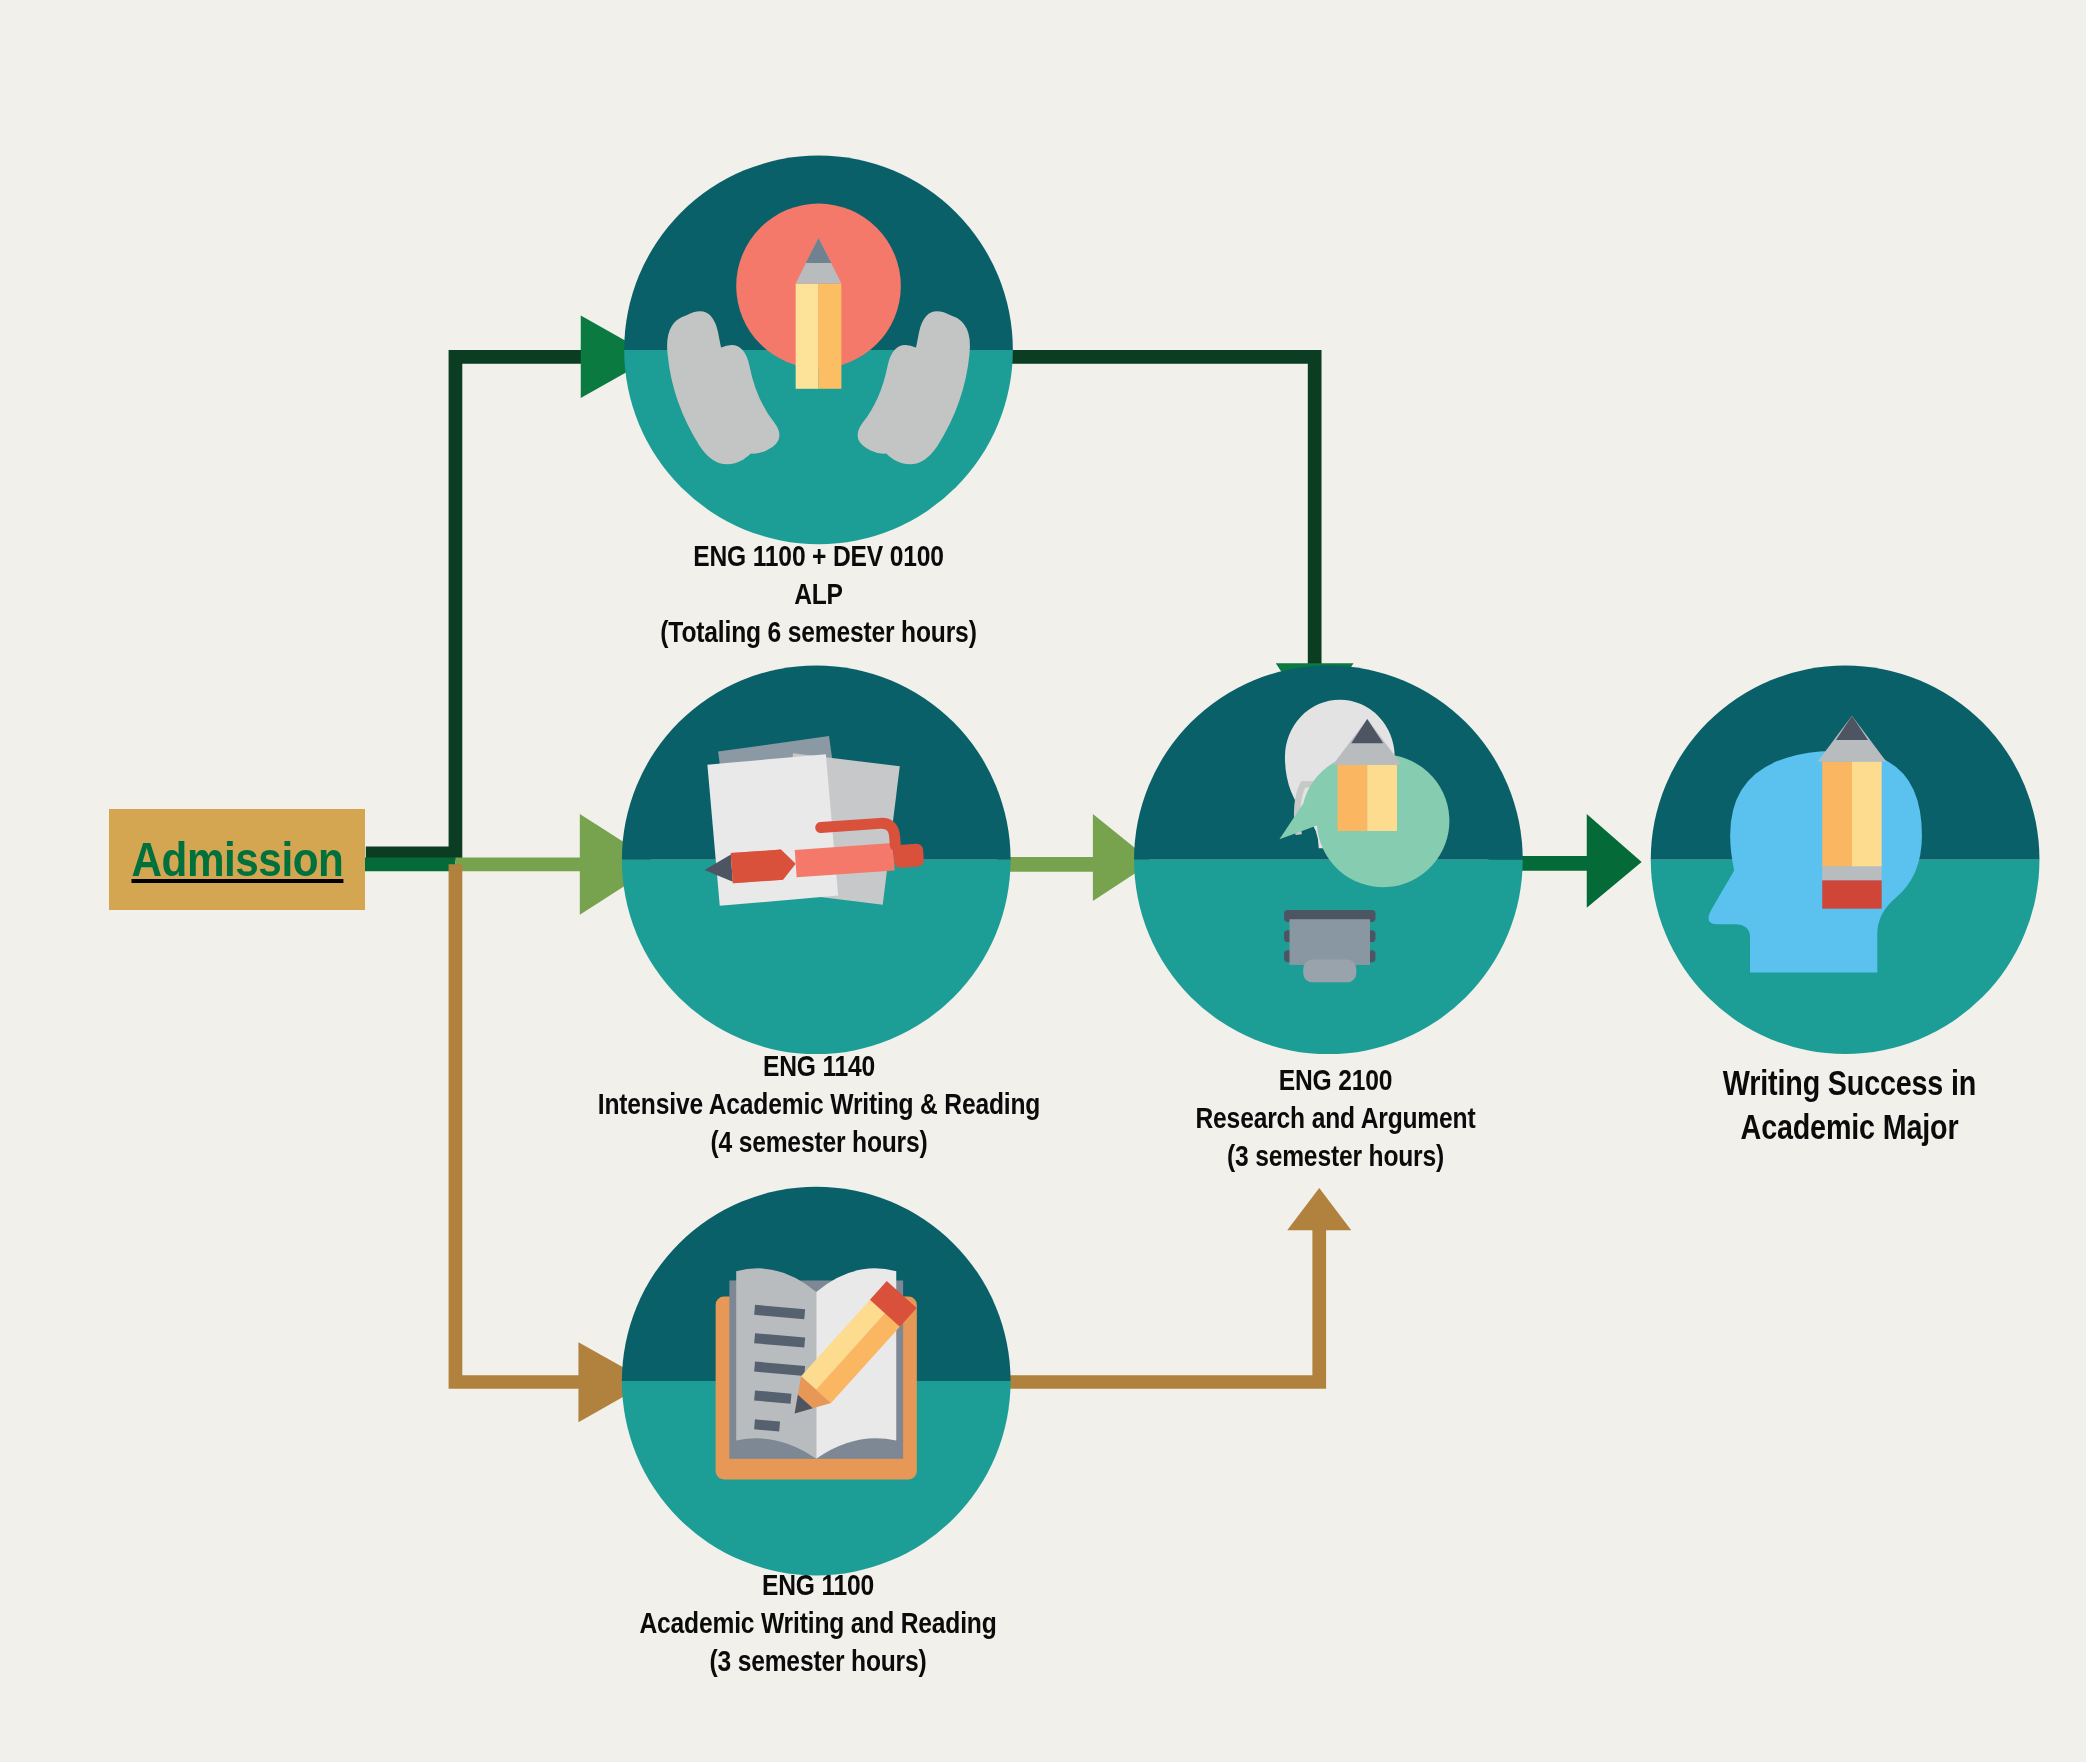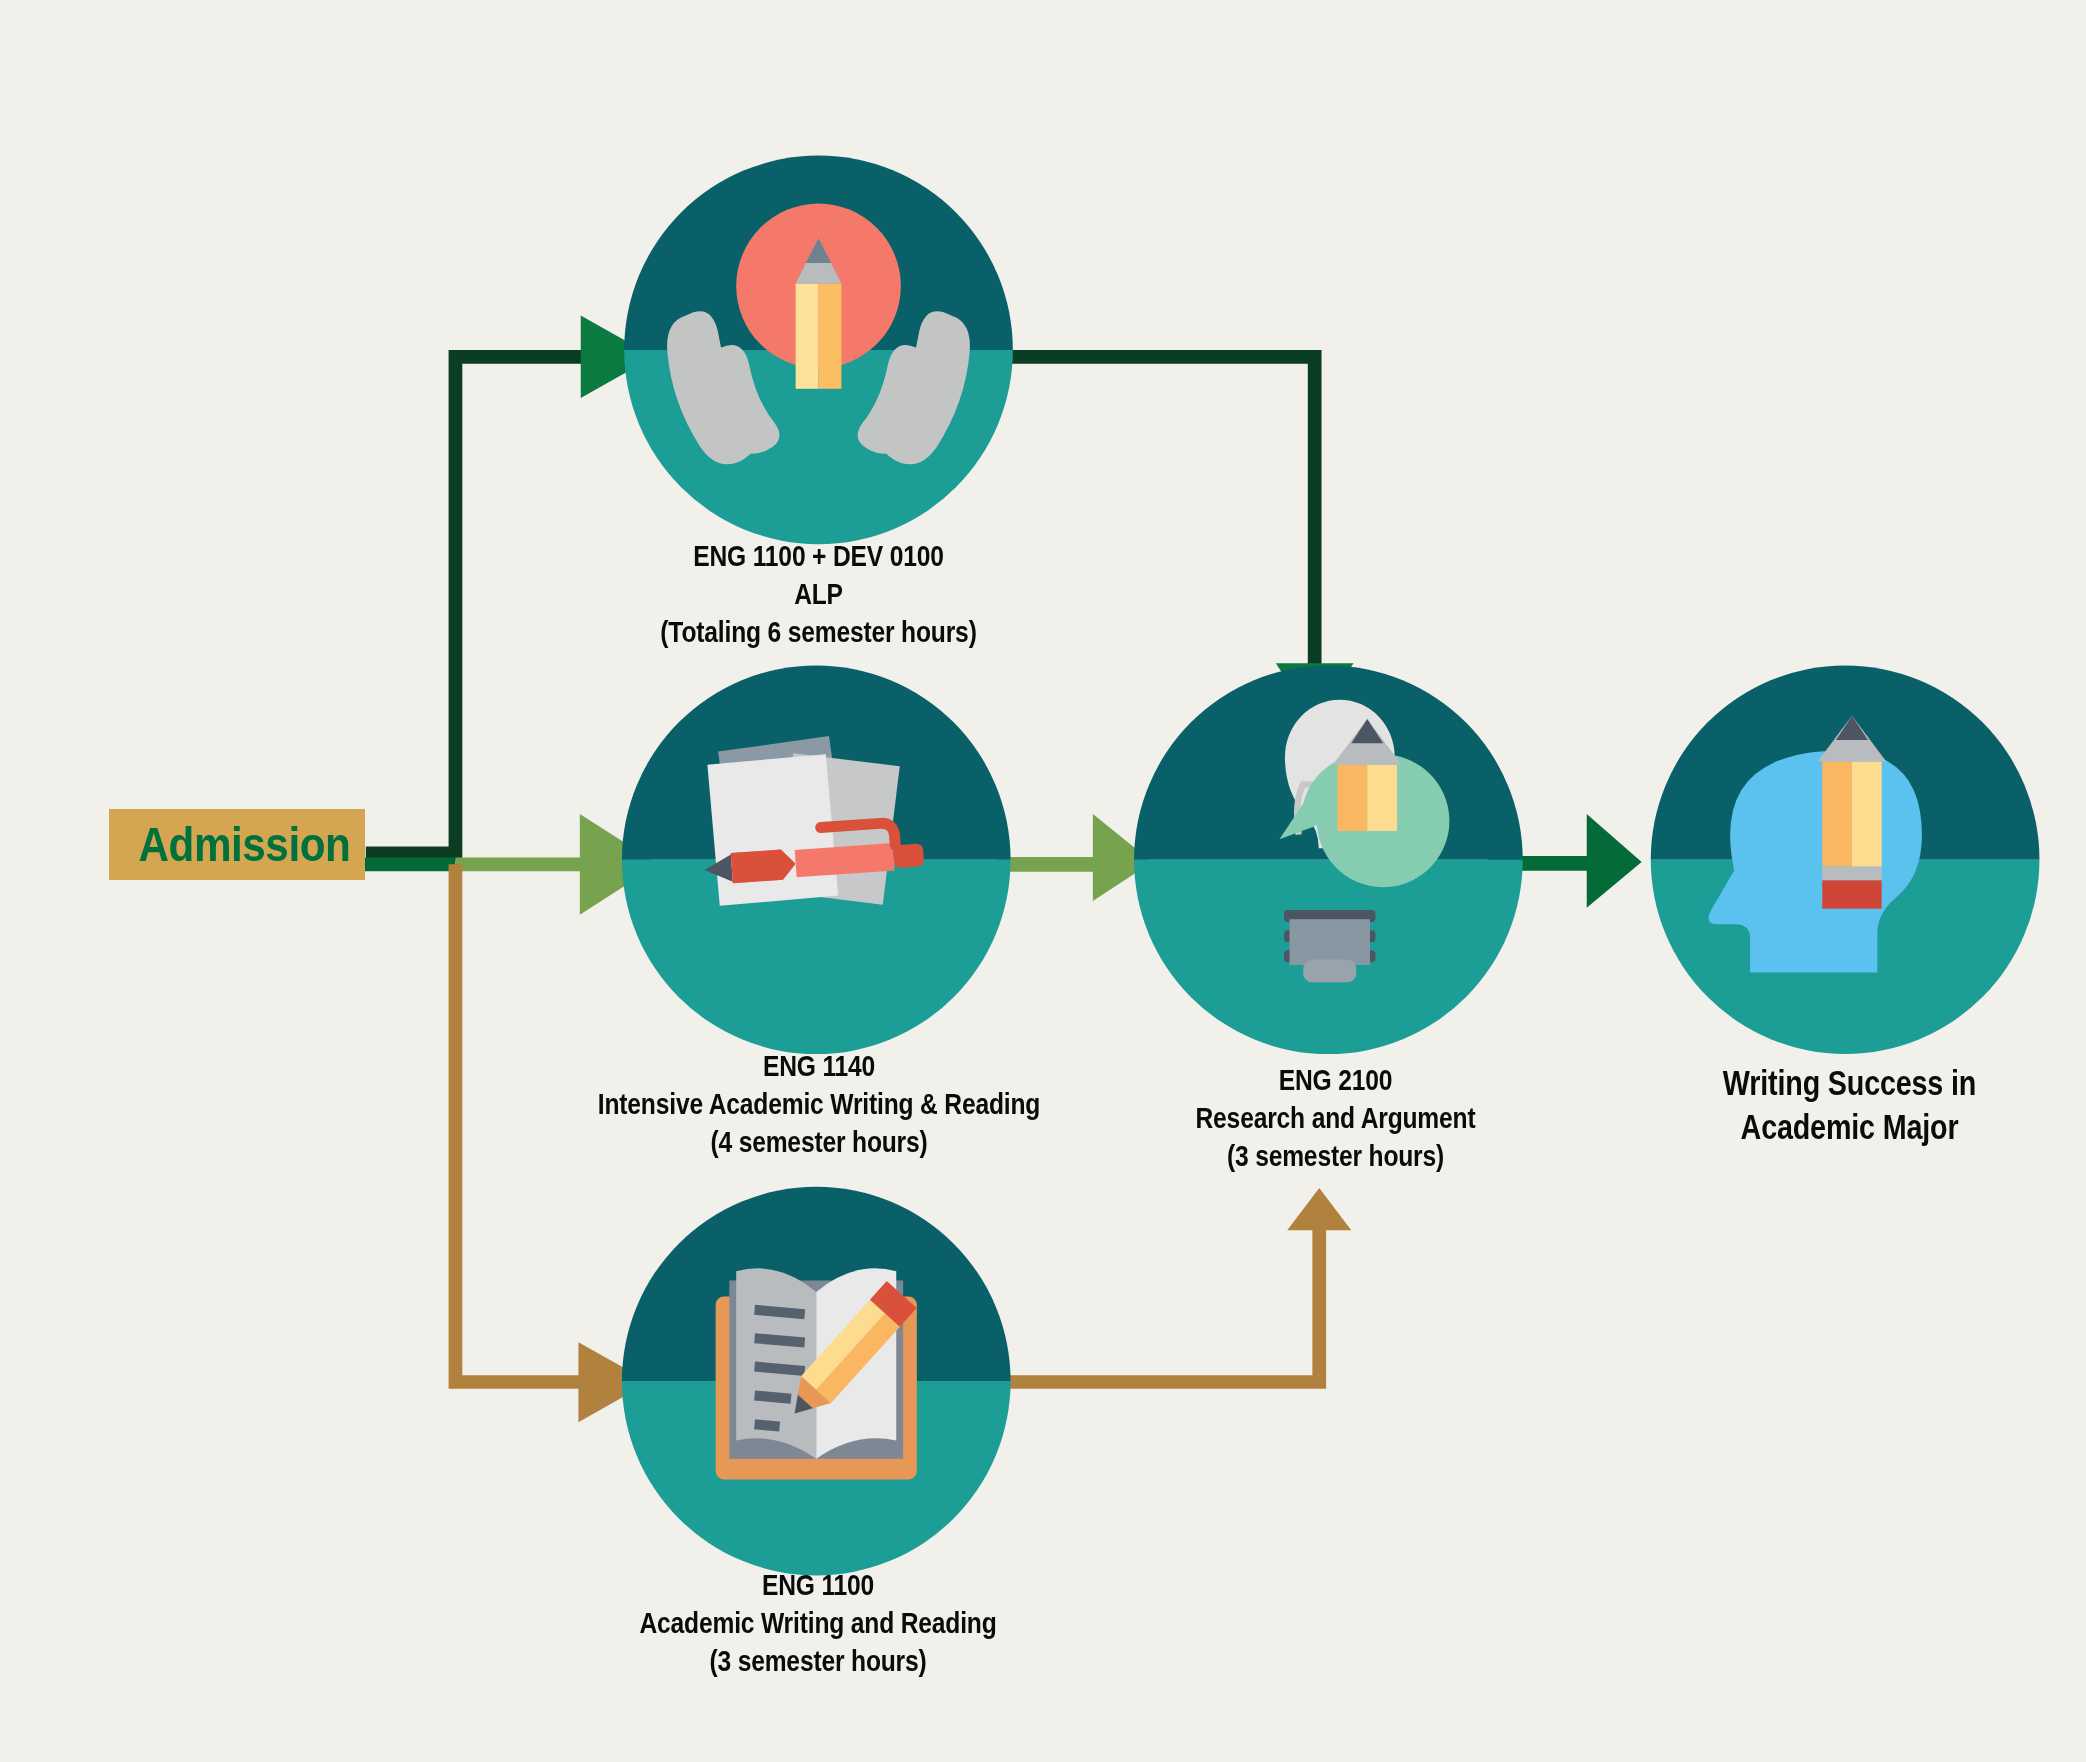--- a/index.html
+++ b/index.html
@@ -41,25 +41,26 @@
   .lbl-1140     { left: 476px; top: 1047px;  width: 686px; font-size: 30px; }
   .lbl-2100     { left: 1107px; top: 1061px;  width: 457px; font-size: 30px; }
   .lbl-1100     { left: 521px; top: 1566px;  width: 594px; font-size: 30px; }
   .lbl-success  { left: 1621px; top: 1061px;  width: 457px; font-size: 35px; }
 
   .admission-box {
     position: absolute;
     left: 109px;
     top: 809px;
     width: 256px;
-    height: 71px;
+    height: 101px;
     background: #D5A651;
     display: flex;
     align-items: center;
-    justify-content: flex-end;
+    justify-content: center;
+    text-decoration: underline;
   }
   .admission-text {
     font-family: "Liberation Sans Narrow", "Liberation Sans", sans-serif;
     font-weight: bold;
     font-size: 48px;
     color: #00703C;
     transform: scaleX(0.88);
     letter-spacing: -0.5px;
     line-height: 1;
   }

